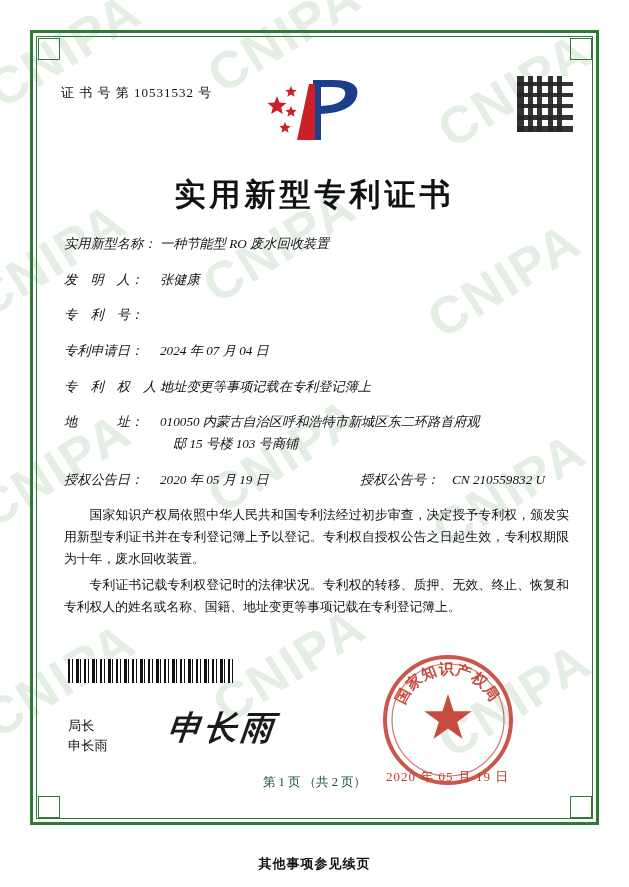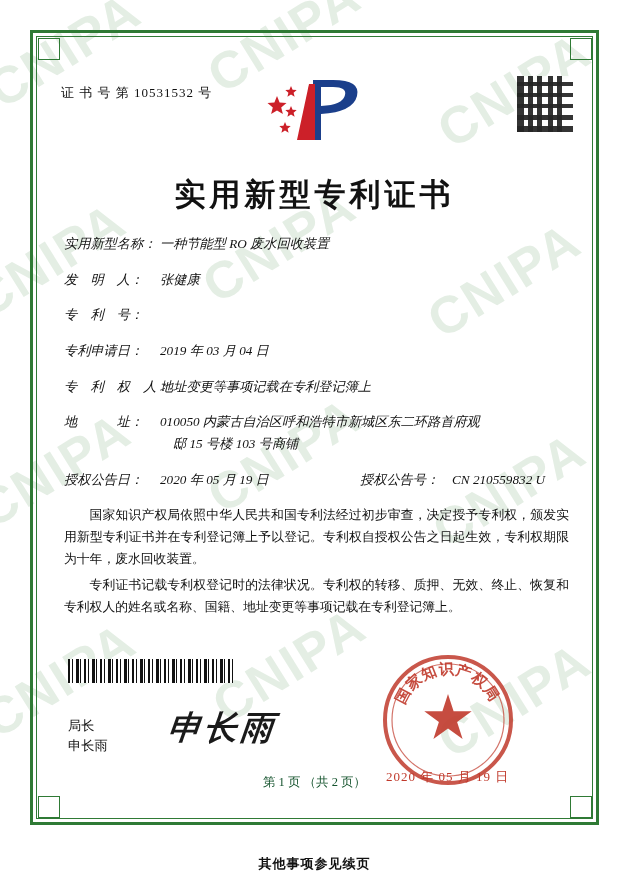--- a/index.html
+++ b/index.html
@@ -320,21 +320,21 @@
         <div class="field-label">发　明　人：</div>
         <div class="field-value">张健康</div>
       </div>
 
       <div class="field-row">
         <div class="field-label">专　利　号：</div>
       </div>
 
       <div class="field-row">
         <div class="field-label">专利申请日：</div>
-        <div class="field-value">2019 年 03 月 04 日</div>
+        <div class="field-value">2024 年 07 月 04 日</div>
       </div>
 
       <div class="field-row">
         <div class="field-label">专　利　权　人：</div>
         <div class="field-value">地址变更等事项记载在专利登记簿上</div>
       </div>
 
       <div class="field-row">
         <div class="field-label">地　　　址：</div>
         <div class="field-value">

